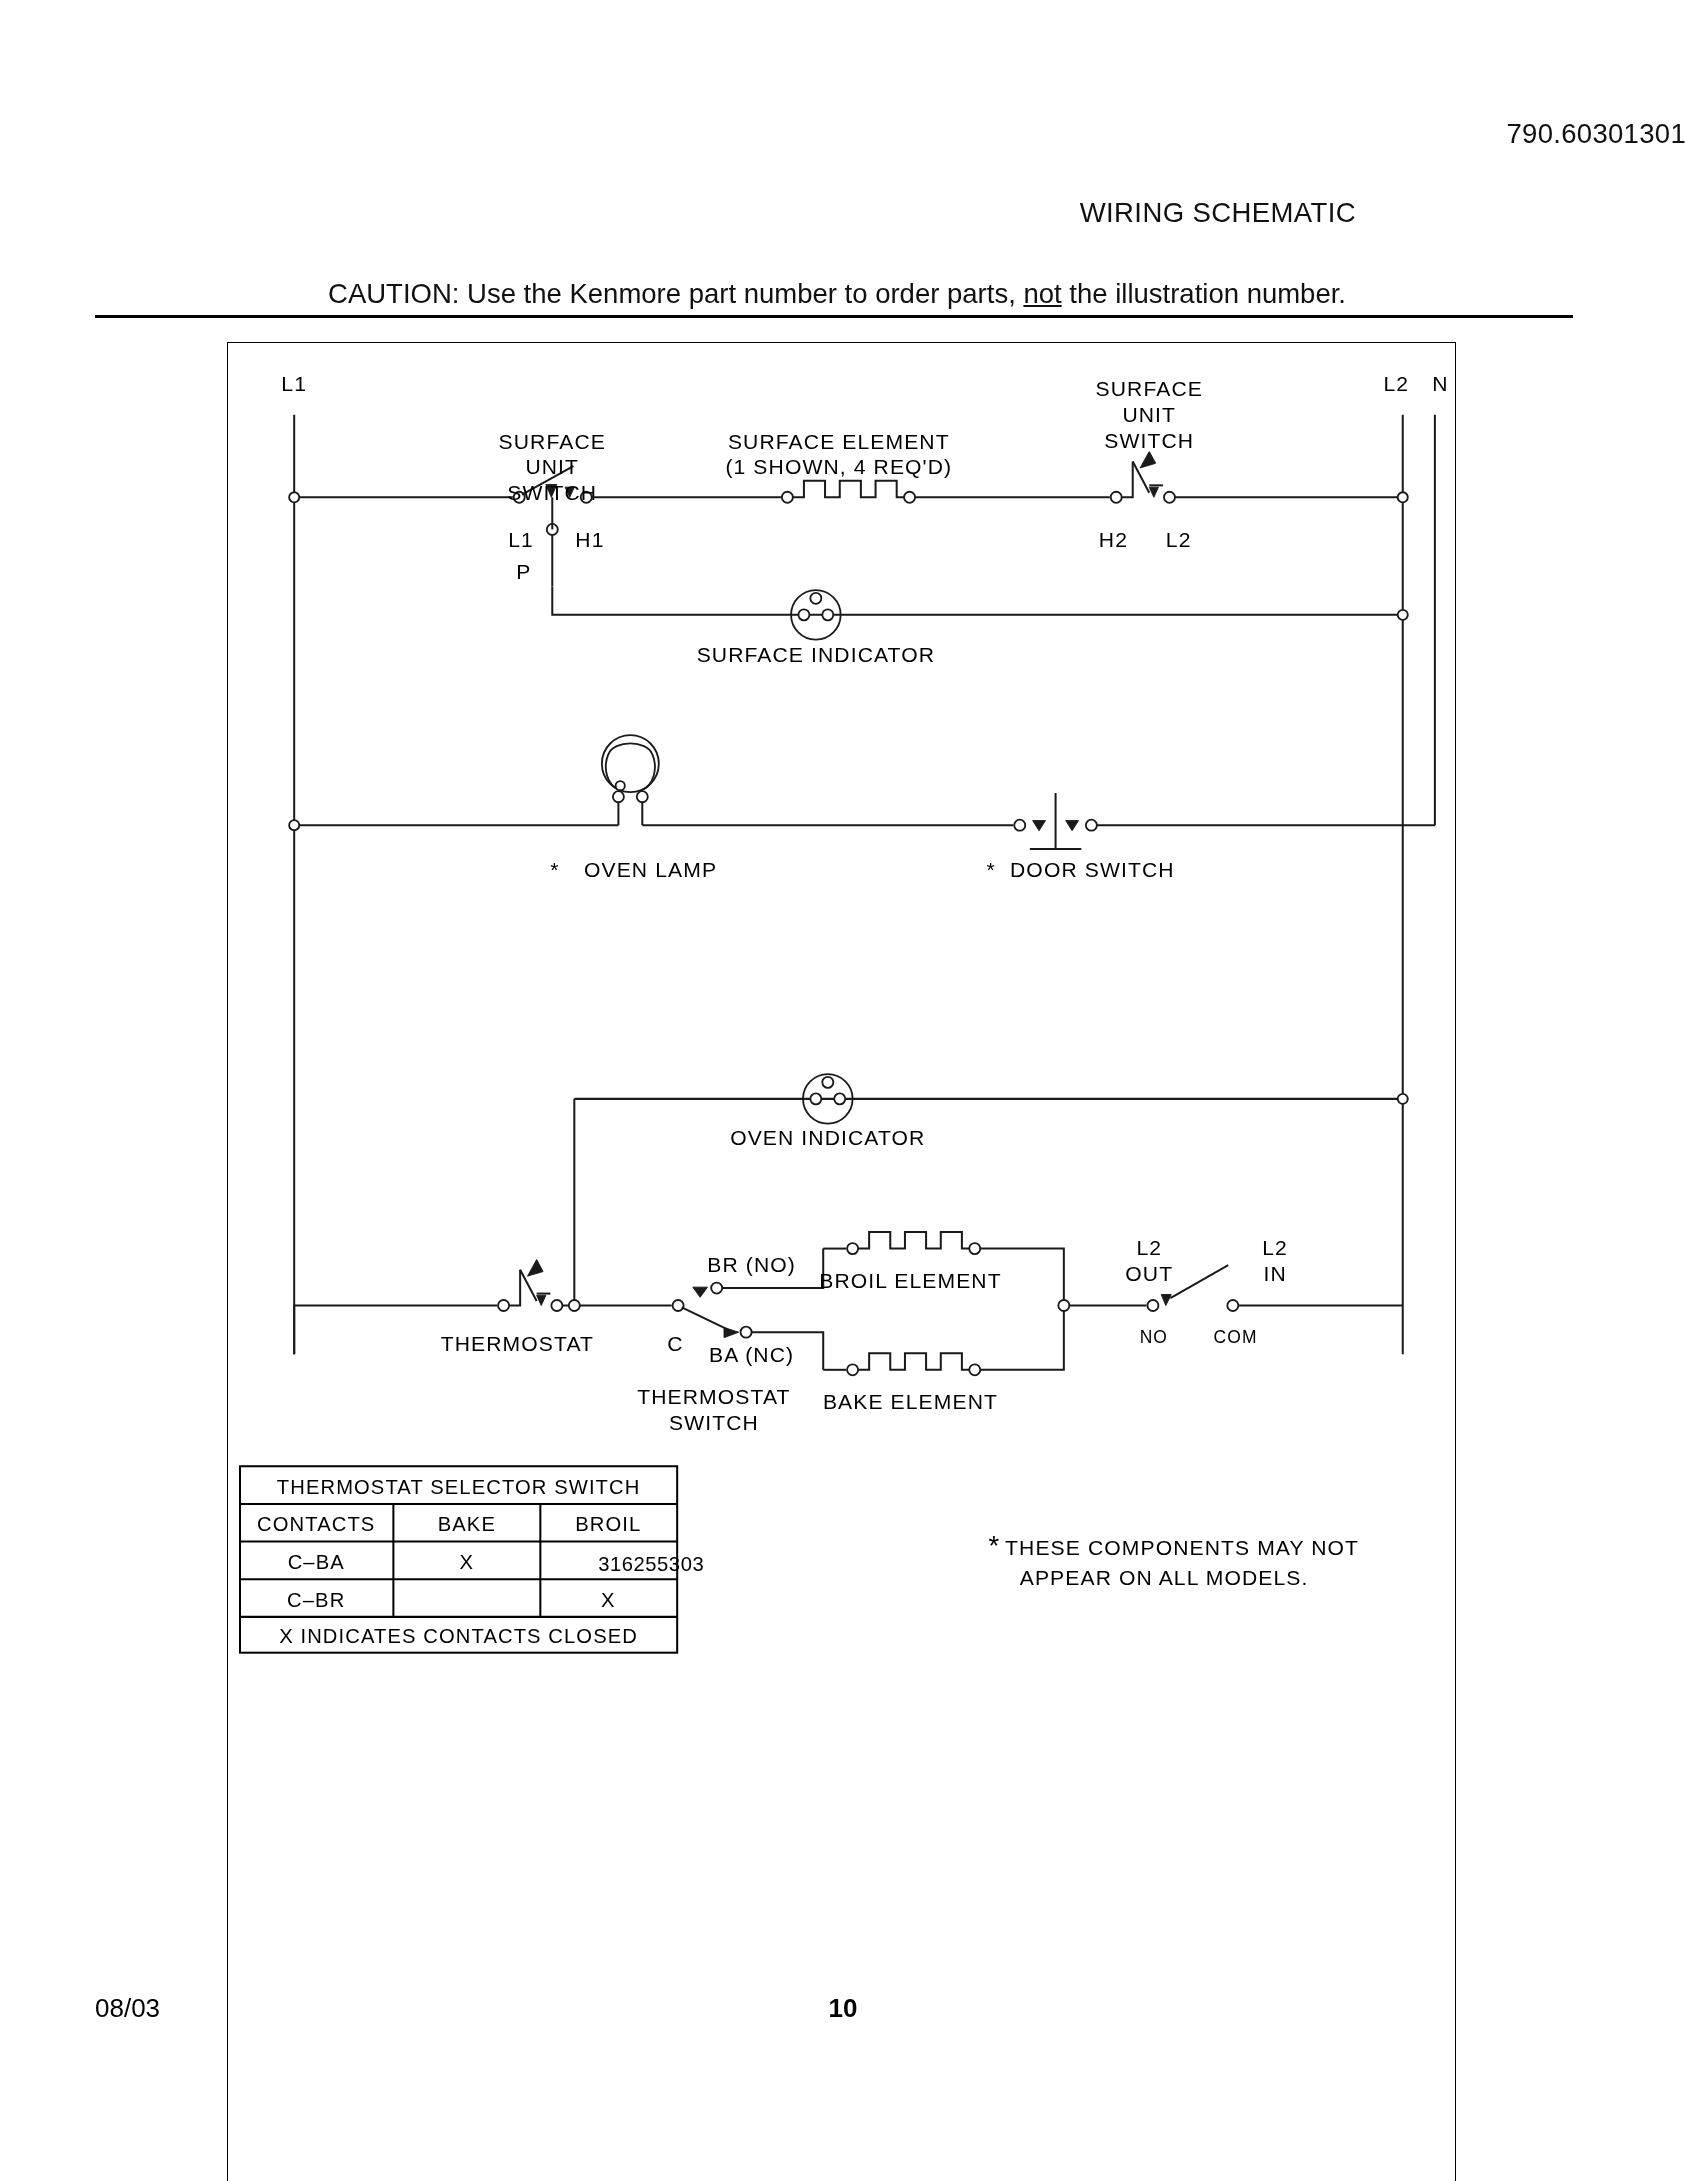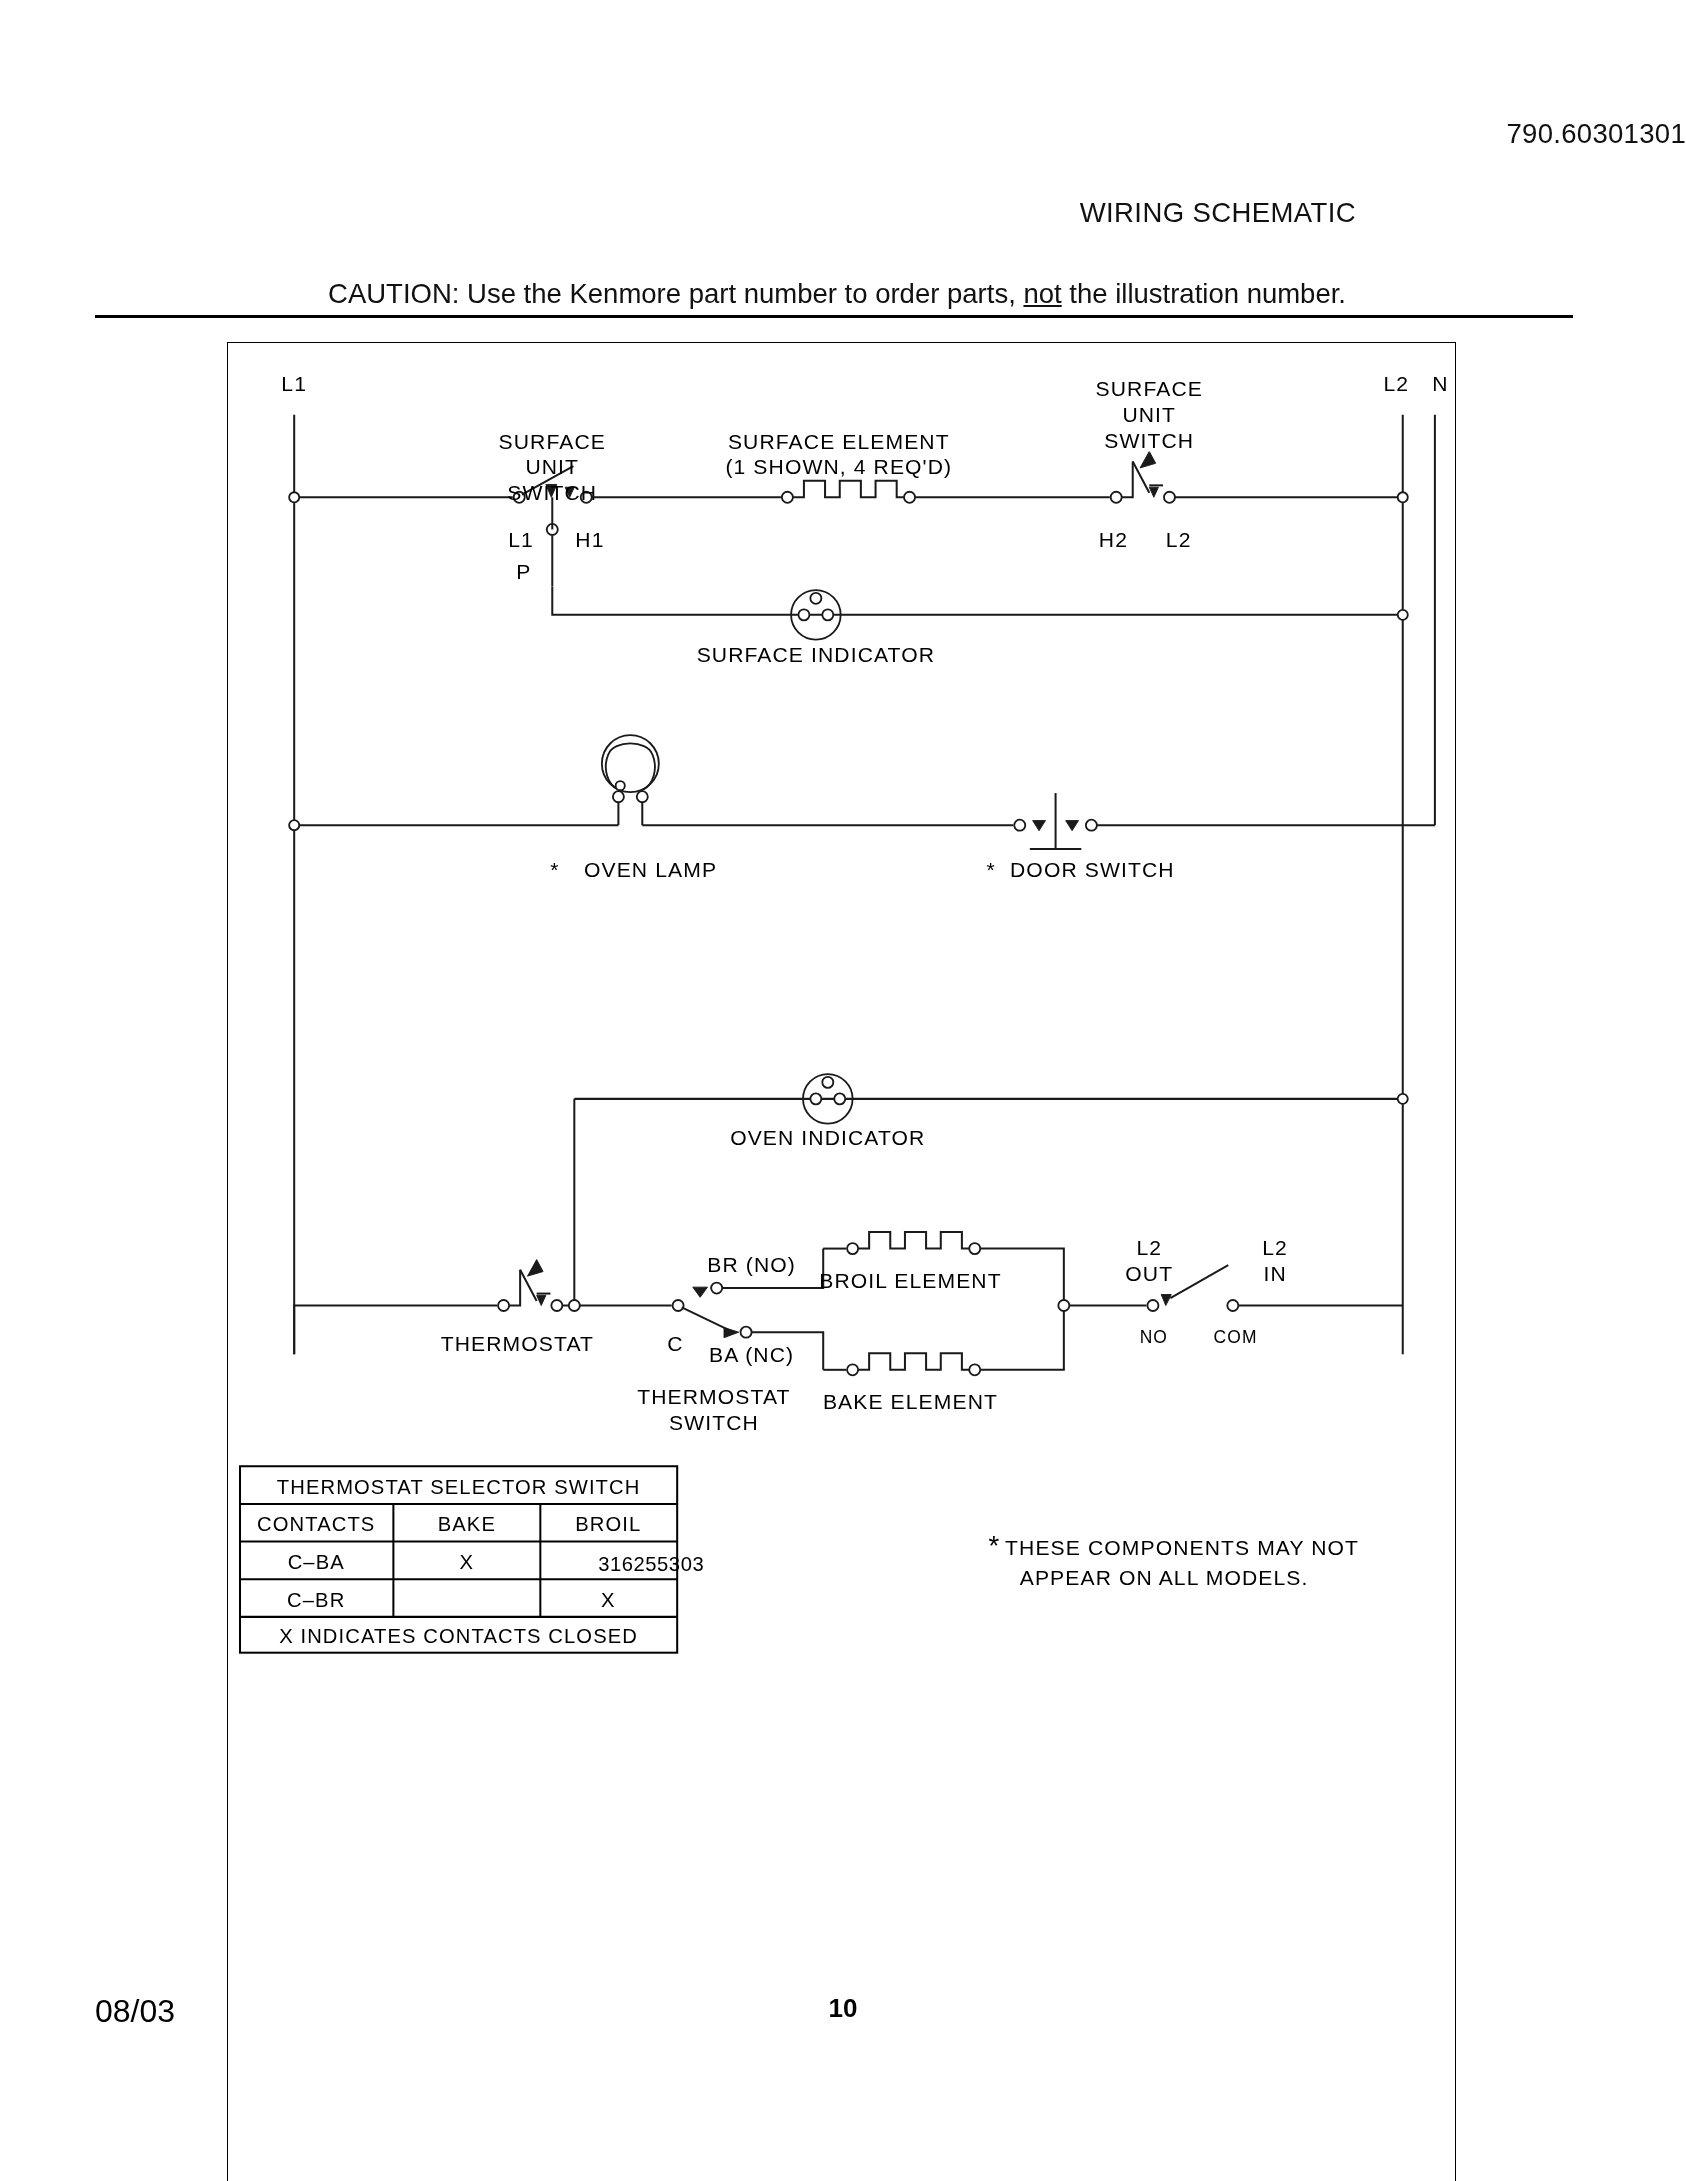--- a/index.html
+++ b/index.html
@@ -75,21 +75,21 @@
     width: 1229px;
     height: 1599px;
     display: block;
   }
 
   
   #footer-date {
     position: absolute;
     left: 95px;
     top: 1993px;
-    font-size: 32px;
+    font-size: 26px;
   }
   #footer-page {
     position: absolute;
     left: 0;
     top: 1993px;
     width: 1686px;
     text-align: center;
     font-size: 26px;
     font-weight: bold;
   }

